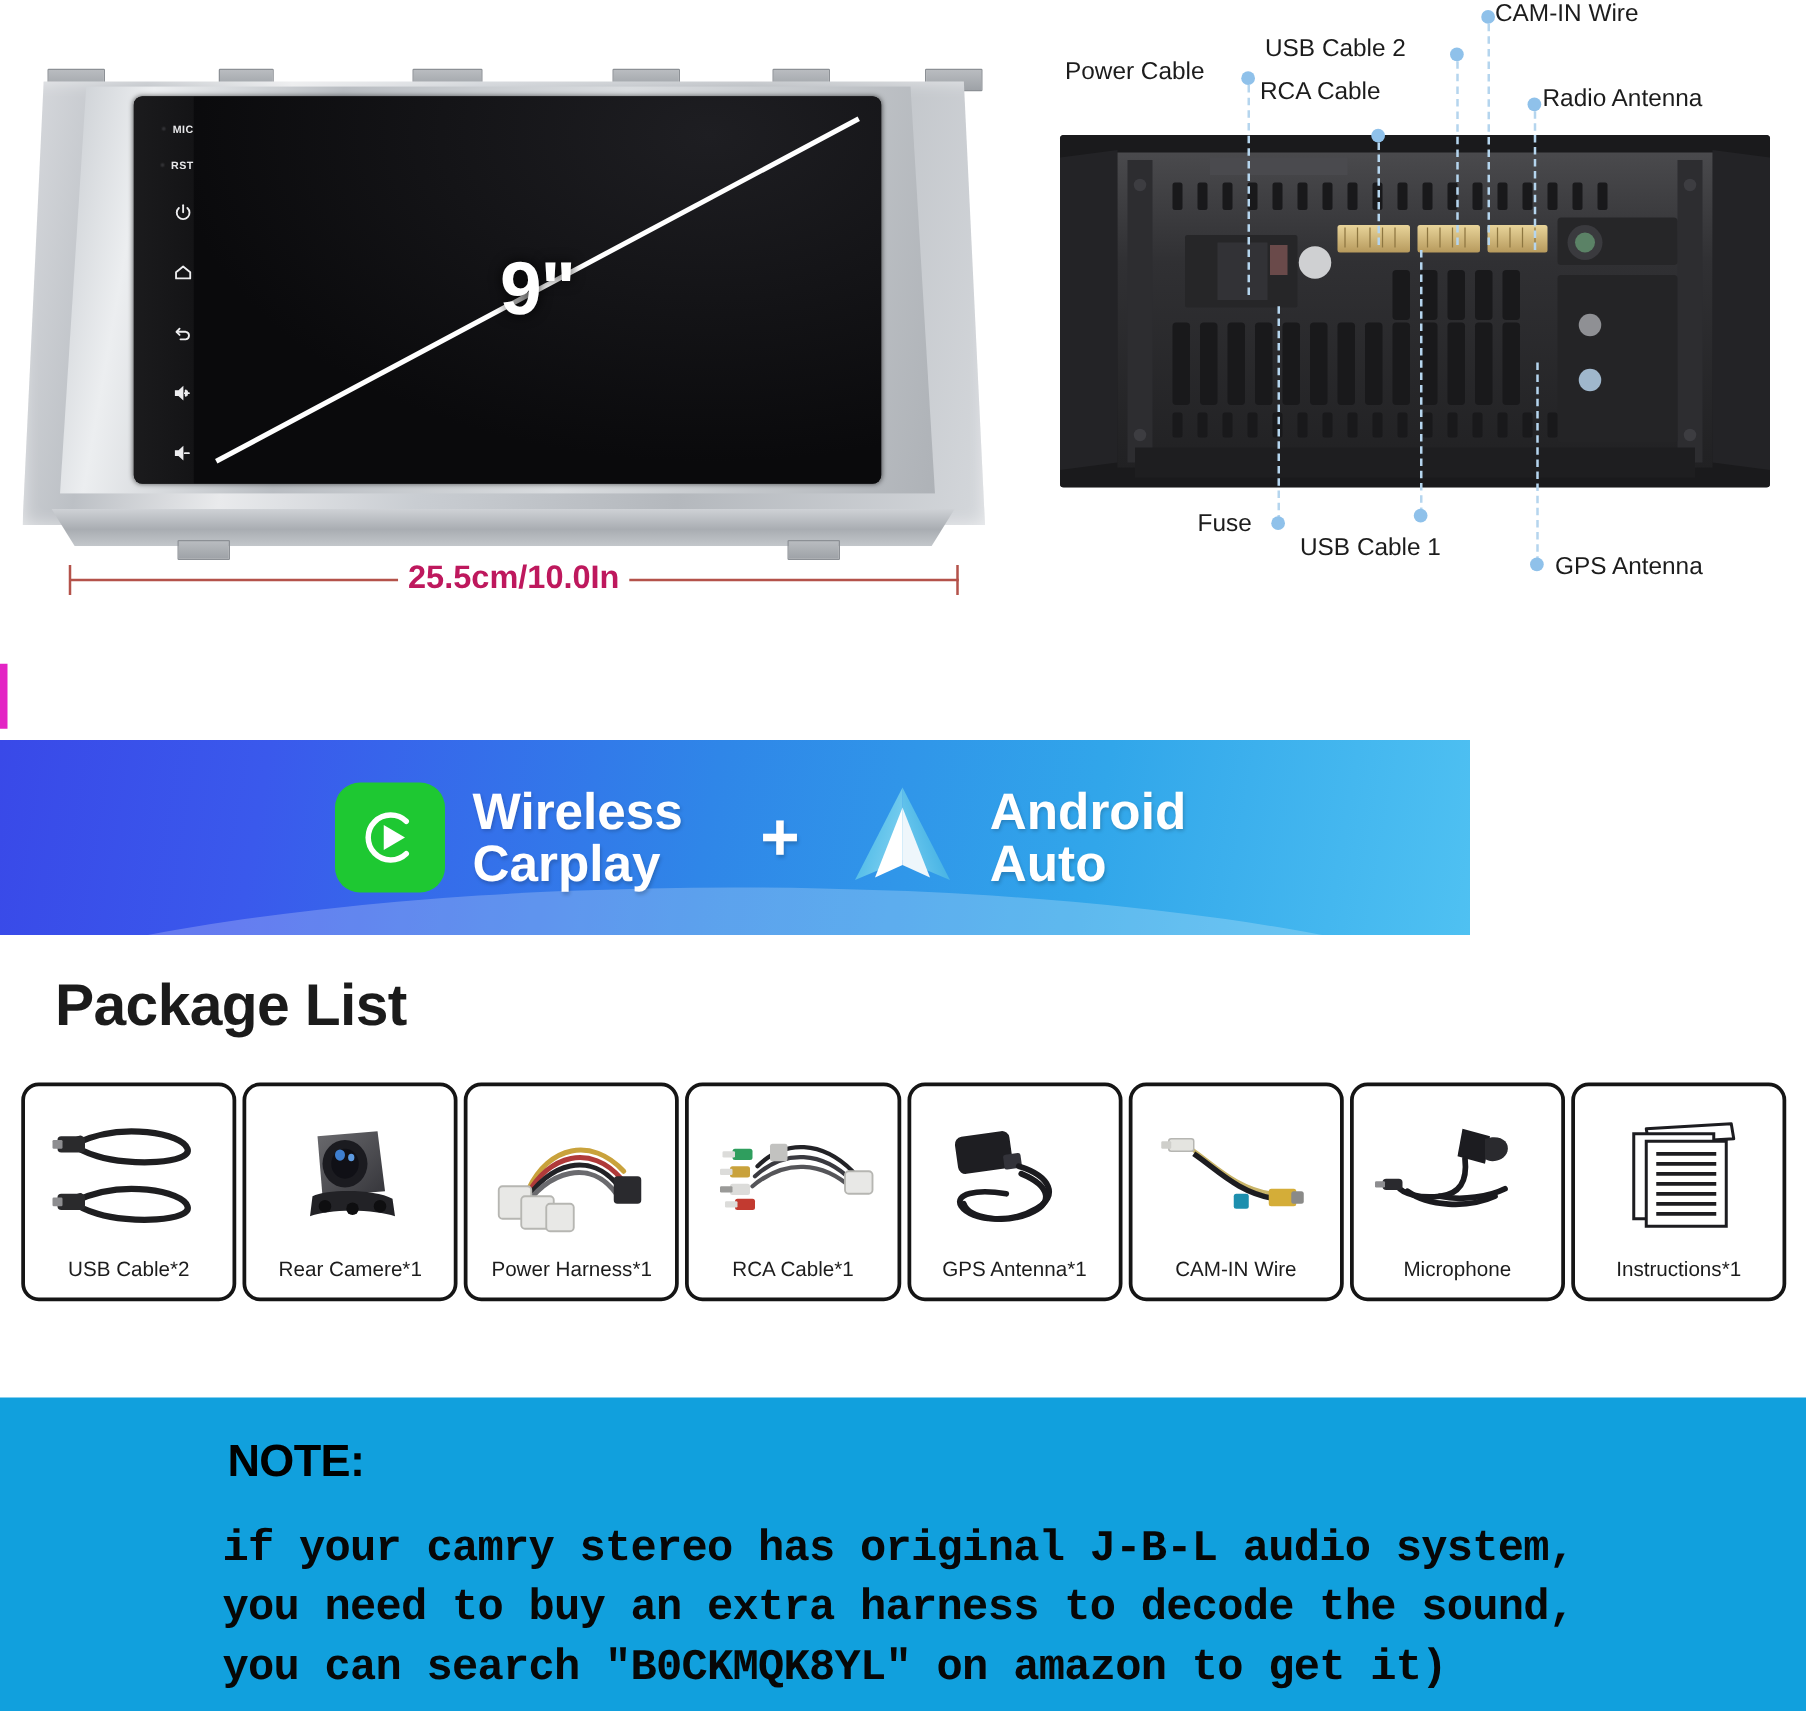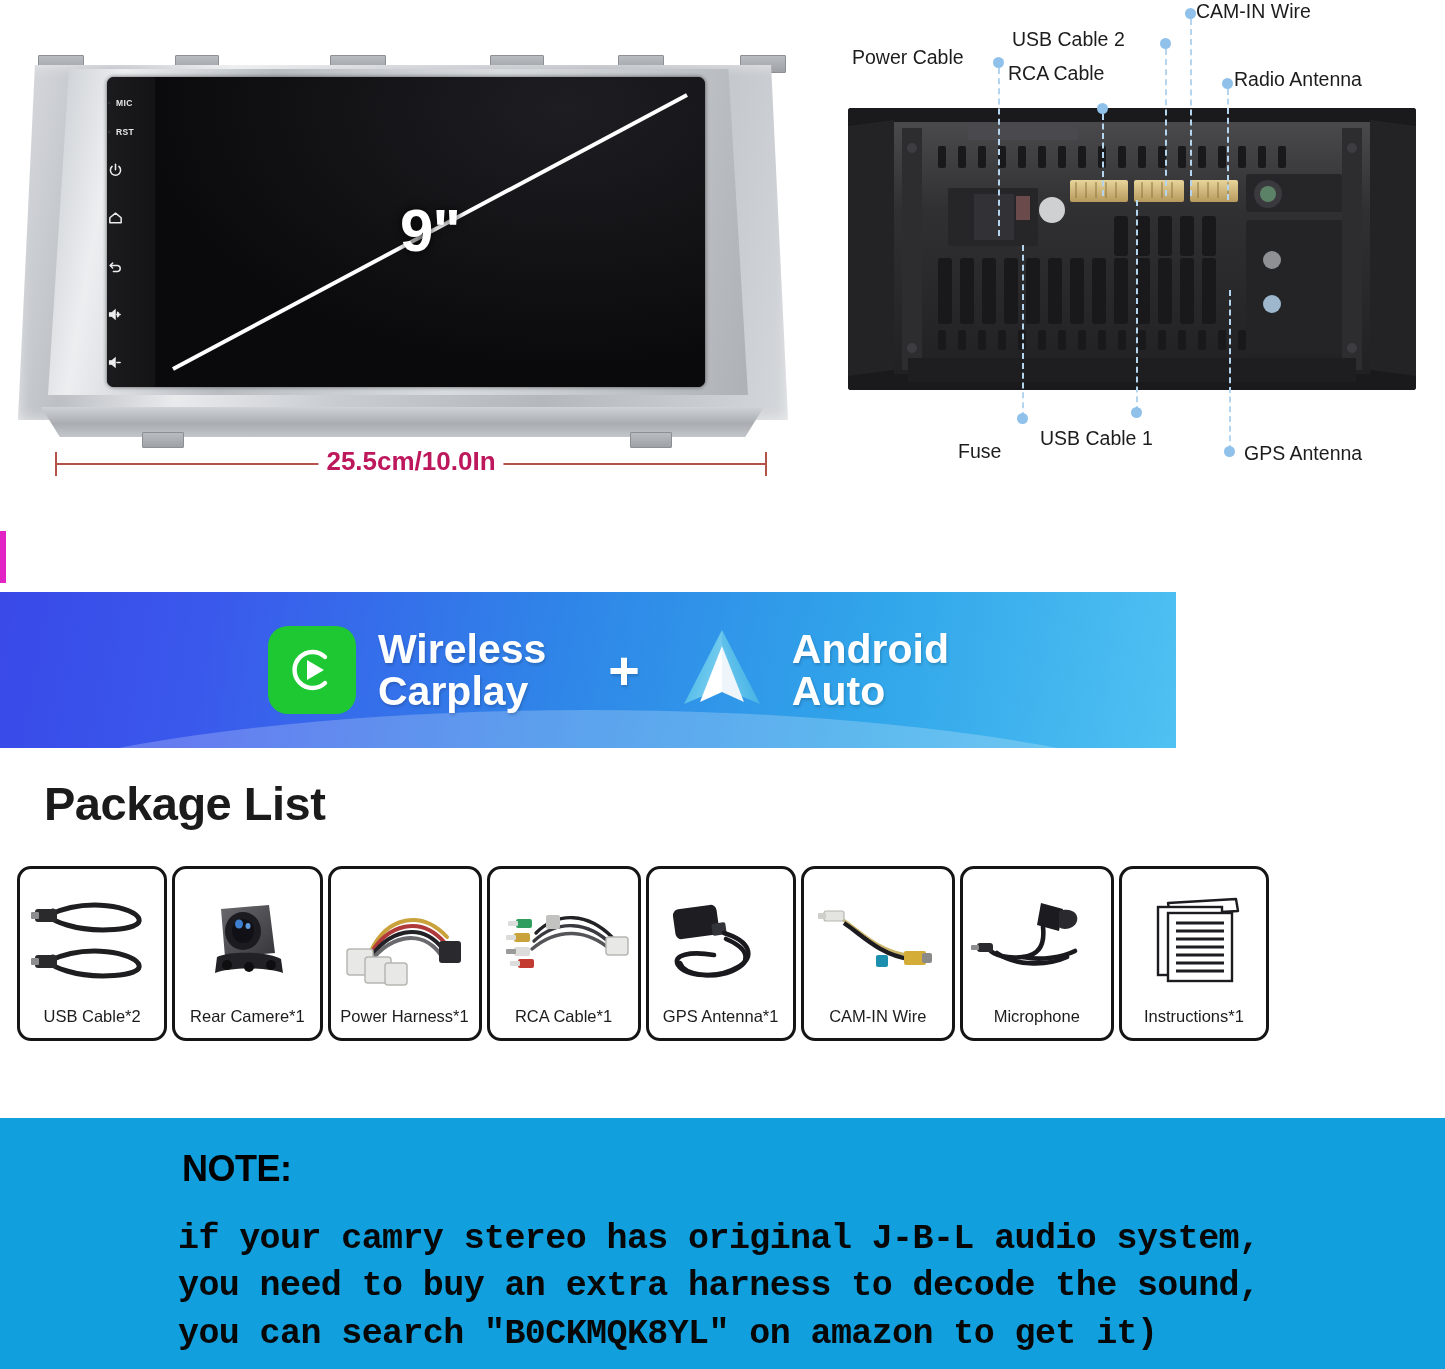--- a/index.html
+++ b/index.html
@@ -73,21 +73,21 @@
     background: linear-gradient(90deg,#1b1b1d 0%, #141416 100%);
     display: flex;
     flex-direction: column;
     align-items: center;
     padding-top: 12px;
   }
   .btn-item {
     width: 100%;
     display: flex;
     align-items: center;
-    justify-content: flex-start;
+    justify-content: flex-end;
     color: #e8e8ea;
   }
   .btn-txt { font-size: 8.5px; font-weight: bold; letter-spacing: .4px; }
   .pinhole {
     width: 4px; height: 4px; border-radius: 50%;
     background: #3a3a3e; margin-right: 5px;
     box-shadow: inset 0 0 2px #000;
   }
   .btn-ico { width: 17px; height: 17px; display:block; }
 
@@ -256,21 +256,21 @@
     left: 44px; top: 28px;
     font-size: 47px;
     font-weight: bold;
     color: #1b1b1b;
     letter-spacing: -.5px;
     font-family: "Liberation Sans", sans-serif;
   }
   #pkg-grid {
     position: absolute;
     left: 17px; top: 118px;
-    width: 1252px; height: 175px;
+    width: 1412px; height: 175px;
     display: flex;
     gap: 5px;
   }
   .pkg-box {
     flex: 1 1 0;
     border: 3px solid #151515;
     border-radius: 14px;
     background: #fff;
     display: flex;
     flex-direction: column;
@@ -554,21 +554,21 @@
     <div class="callout-dot" style="left:1222px; top:78px;"></div>
     <div class="callout-dot" style="left:1017px; top:413px;"></div>
     <div class="callout-dot" style="left:1131px; top:407px;"></div>
     <div class="callout-dot" style="left:1224px; top:446px;"></div>
 
     <div class="callout-label" style="left:852px;  top:46px;">Power Cable</div>
     <div class="callout-label" style="left:1012px; top:28px;">USB Cable 2</div>
     <div class="callout-label" style="left:1008px; top:62px;">RCA Cable</div>
     <div class="callout-label" style="left:1196px; top:0px;">CAM-IN Wire</div>
     <div class="callout-label" style="left:1234px; top:68px;">Radio Antenna</div>
-    <div class="callout-label" style="left:958px;  top:408px;margin-top:32px;">Fuse</div>
+    <div class="callout-label" style="left:958px;  top:408px;">Fuse</div>
     <div class="callout-label" style="left:1040px; top:427px;">USB Cable 1</div>
     <div class="callout-label" style="left:1244px; top:442px;">GPS Antenna</div>
   </div>
 
   <div id="magenta-strip"></div>
 
   <div id="aa-banner">
 
     <div id="carplay-icon">
       <svg width="60" height="60" viewBox="0 0 60 60">

